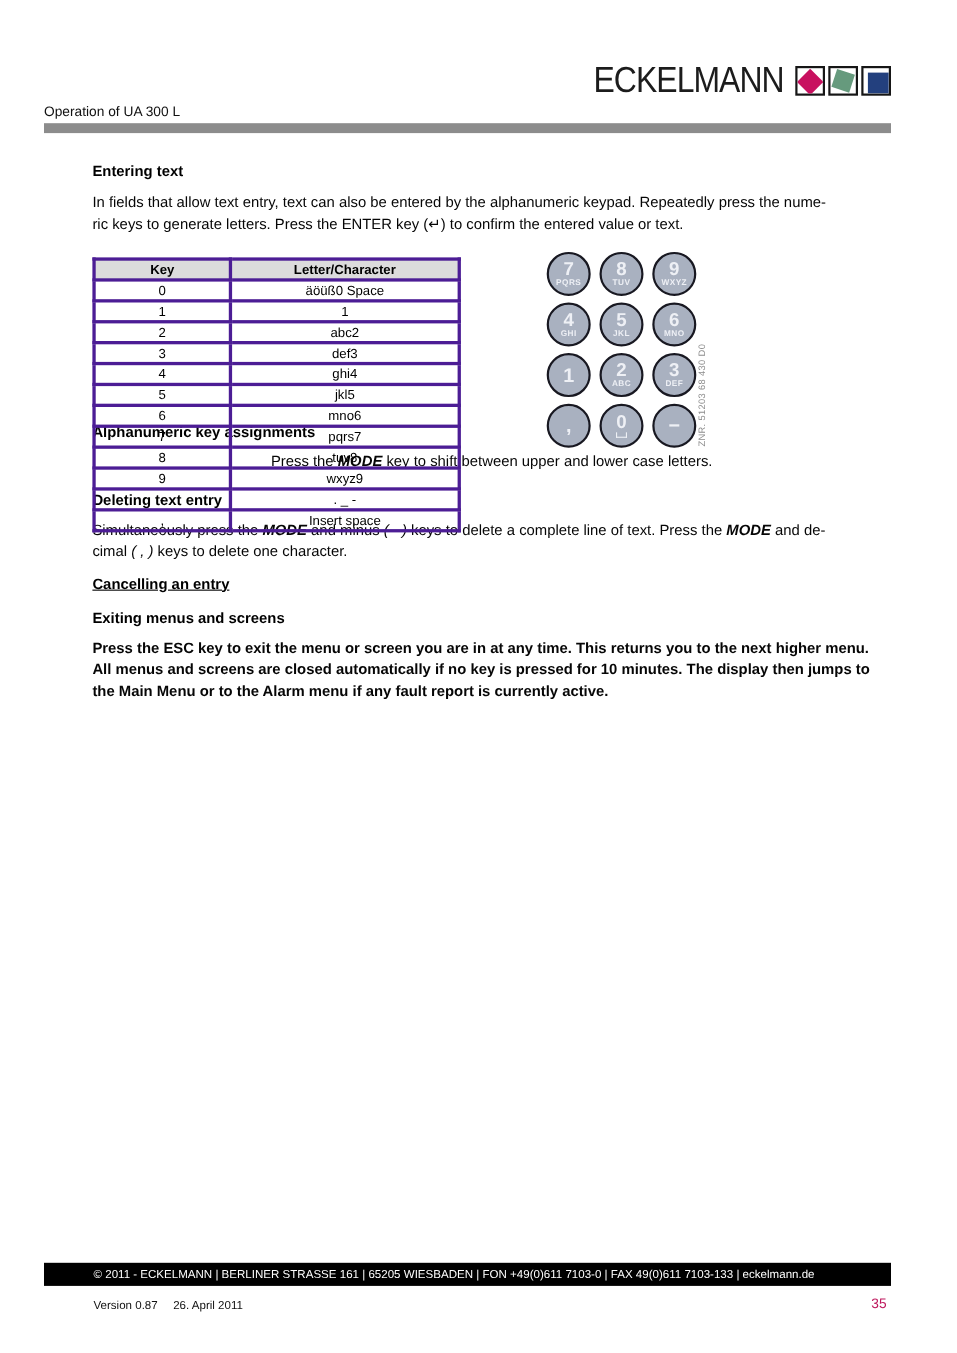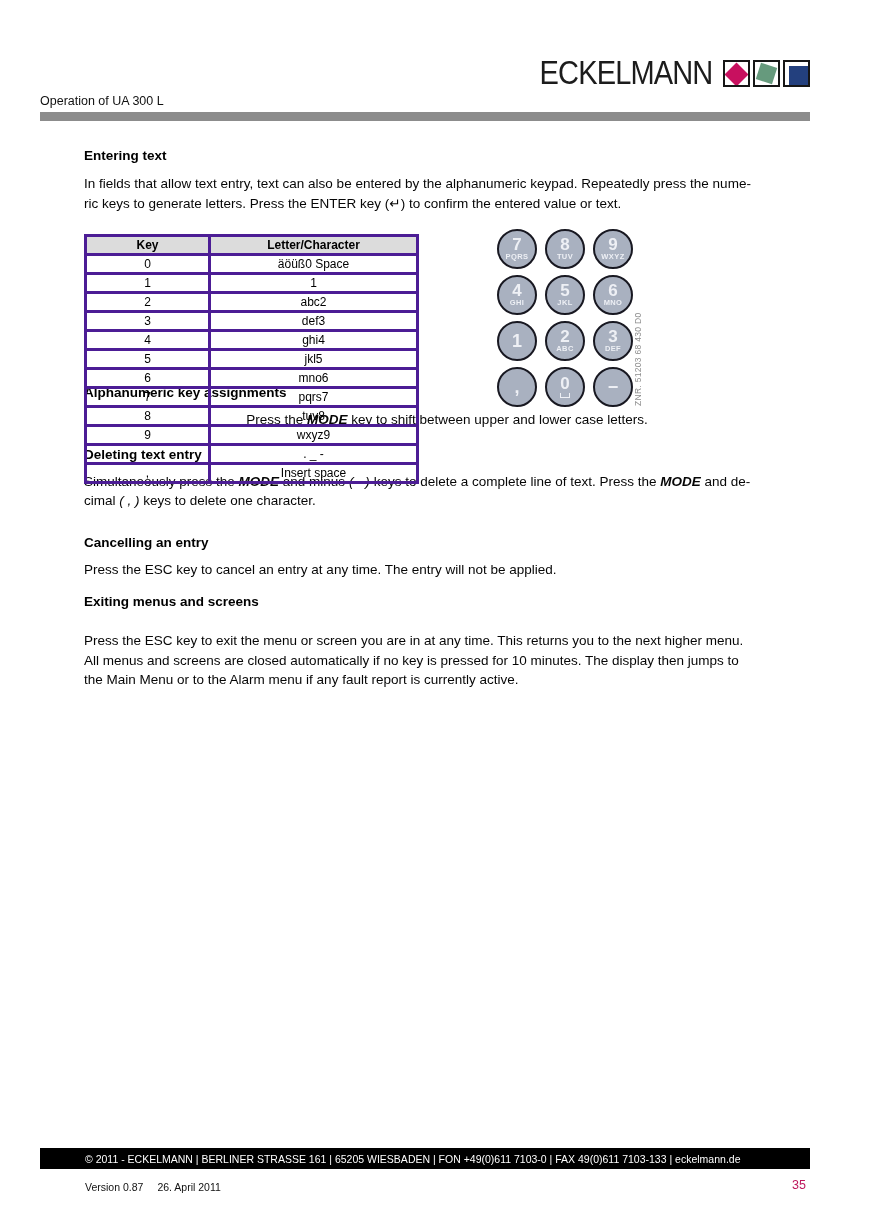--- a/index.html
+++ b/index.html
@@ -40,24 +40,24 @@
   .seg-bi { font-weight: bold; font-style: italic; }
   .seg-i  { font-style: italic; }
   .para { color: #060606; }
 
   .h-entering   { margin-top: 2px; }
   .p-entering   { margin-top: 10px; }
   .h-alpha      { margin-top: 172px; }  
   .p-alpha      { margin-top: 9px; text-align: center;  }
   .h-deleting   { margin-top: 17px; }
   .p-deleting   { margin-top: 9px;  }
-  .h-cancel     { margin-top: 24px; }
+  .h-cancel     { margin-top: 12px; text-decoration: underline; }
   .p-cancel     { margin-top: 9px;  }
   .h-exiting    { margin-top: 15px; }
-  .p-exiting    { margin-top: 21px;  }
+  .p-exiting    { margin-top: 10px; font-weight: bold;  }
 
   
   .key-table {
     position: absolute; left: 84px; top: 234px;
     border-collapse: collapse; table-layout: fixed; width: 332px;
     font-size: 12px; text-align: center;
   }
   .key-table col.c1 { width: 124px; }
   .key-table col.c2 { width: 208px; }
   .key-table th, .key-table td {
@@ -128,21 +128,20 @@
     <h3 class="sect h-entering">Entering text</h3>
     <p class="para p-entering"><span>In fields that allow text entry, text can also be entered by the alphanumeric keypad. Repeatedly press the nume-</span><br><span>ric keys to generate letters. Press the ENTER key (↵) to confirm the entered value or text.</span></p>
 
     <h3 class="sect h-alpha">Alphanumeric key assignments</h3>
     <p class="para p-alpha"><span>Press the </span><span class="seg-bi">MODE</span><span> key to shift between upper and lower case letters.</span></p>
 
     <h3 class="sect h-deleting">Deleting text entry</h3>
     <p class="para p-deleting"><span>Simultaneously press the </span><span class="seg-bi">MODE</span><span> and minus </span><span class="seg-i">( - )</span><span> keys to delete a complete line of text. Press the </span><span class="seg-bi">MODE</span><span> and de-</span><br><span>cimal  </span><span class="seg-i">( , )</span><span> keys to delete one character.</span></p>
 
     <h3 class="sect h-cancel">Cancelling an entry</h3>
-    <p class="para p-cancel"><span>Press the ESC key to cancel an entry at any time. The entry will not be applied.</span></p>
 
     <h3 class="sect h-exiting">Exiting menus and screens</h3>
     <p class="para p-exiting"><span>Press the ESC key to exit the menu or screen you are in at any time. This returns you to the next higher menu.</span><br><span>All menus and screens are closed automatically if no key is pressed for 10 minutes. The display then jumps to</span><br><span>the Main Menu or to the Alarm menu if any fault report is currently active.</span></p>
   </div>
 
   <table class="key-table">
     <colgroup>
         <col class="c1">
         <col class="c2">
       </colgroup>

